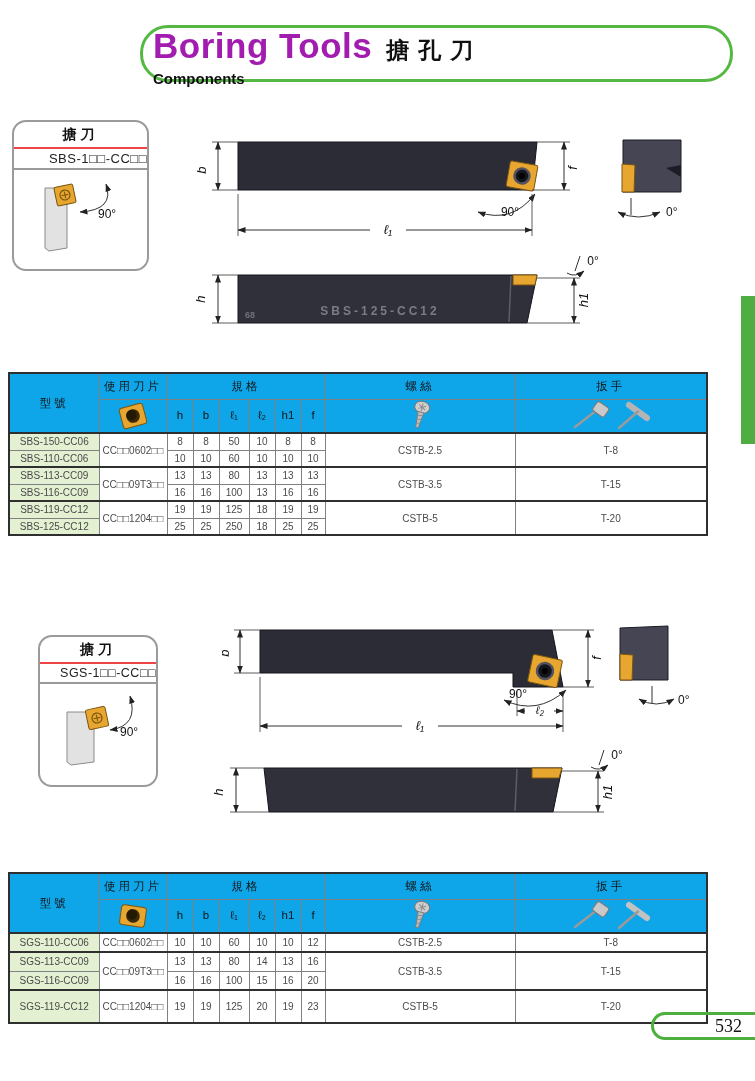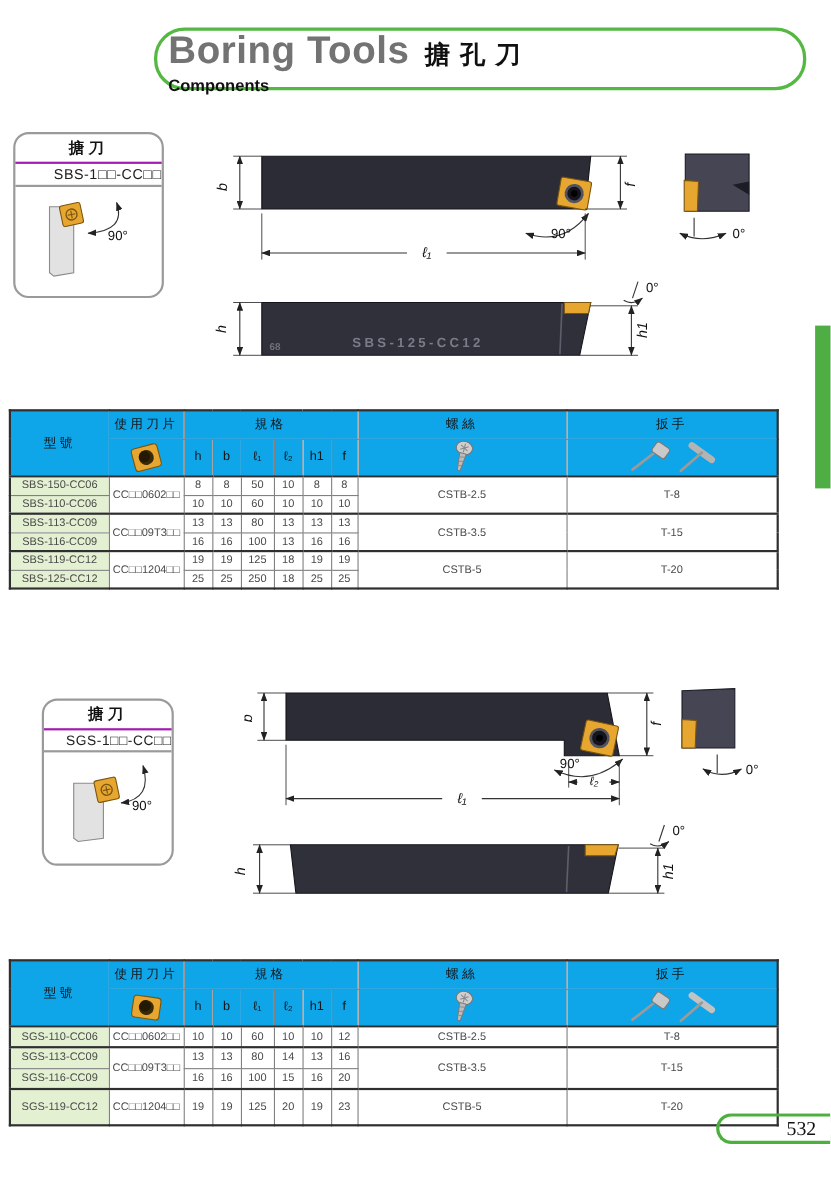--- a/index.html
+++ b/index.html
@@ -4,30 +4,30 @@
 <style>
   html,body{margin:0;padding:0;}
   body{width:755px;height:1081px;position:relative;background:#fff;
        font-family:"Liberation Sans","DejaVu Sans",sans-serif;overflow:hidden;}
   .abs{position:absolute;}
 
   
   .hdr-box{left:140px;top:25px;width:593px;height:57px;border:3px solid #54b843;
            border-radius:28px;box-sizing:border-box;padding:0 0 0 10px;}
   .hdr-line{white-space:nowrap;line-height:40px;margin-top:-2px;}
-  .t-en{font-size:35px;font-weight:bold;color:#737373;letter-spacing:0.5px;}
+  .t-en{font-size:35px;font-weight:bold;color:#a21caf;letter-spacing:0.5px;}
   .t-zh{font-size:23px;font-weight:bold;color:#101010;margin-left:14px;letter-spacing:9px;}
   .t-sub{font-size:15px;font-weight:bold;color:#101010;margin-top:-3px;}
 
   .side-tab{right:0;top:296px;width:14px;height:148px;background:#4fae43;}
 
   
   .info-box{border:2px solid #9a9a9a;border-radius:14px;box-sizing:border-box;background:#fff;}
   .ib-title{text-align:center;font-size:14px;font-weight:bold;color:#111;
-            padding:4px 0 3px 0;border-bottom:2px solid #a21caf;letter-spacing:4px;}
+            padding:4px 0 3px 0;border-bottom:2px solid #ef4444;letter-spacing:4px;}
   .ib-model{text-align:right;font-size:13px;color:#222;padding:2px 0;
             border-bottom:2px solid #9a9a9a;letter-spacing:0.5px;}
 
   
   svg{display:block;}
   .dl{stroke:#333;stroke-width:1;fill:none;}
   .ext{stroke:#333;stroke-width:0.8;fill:none;}
   .dim{font-size:13px;font-style:italic;fill:#111;}
   .ang{font-size:12px;fill:#111;}
   .mark{font-size:12px;font-weight:bold;letter-spacing:3px;fill:#7b7b88;}

